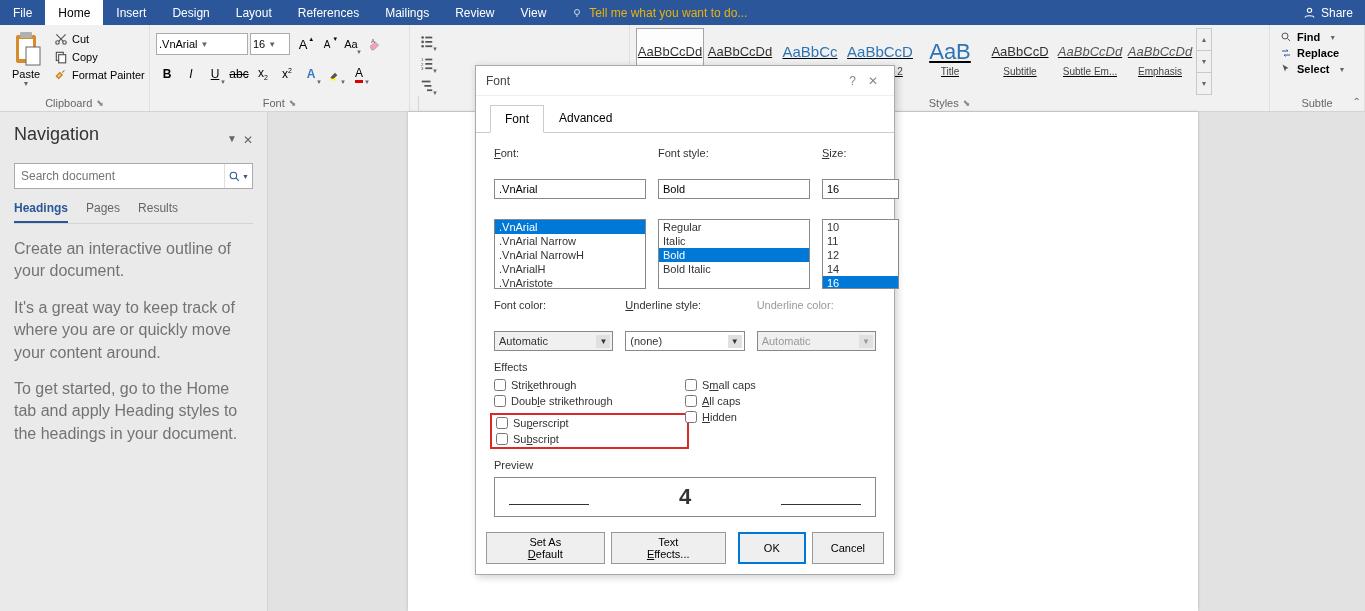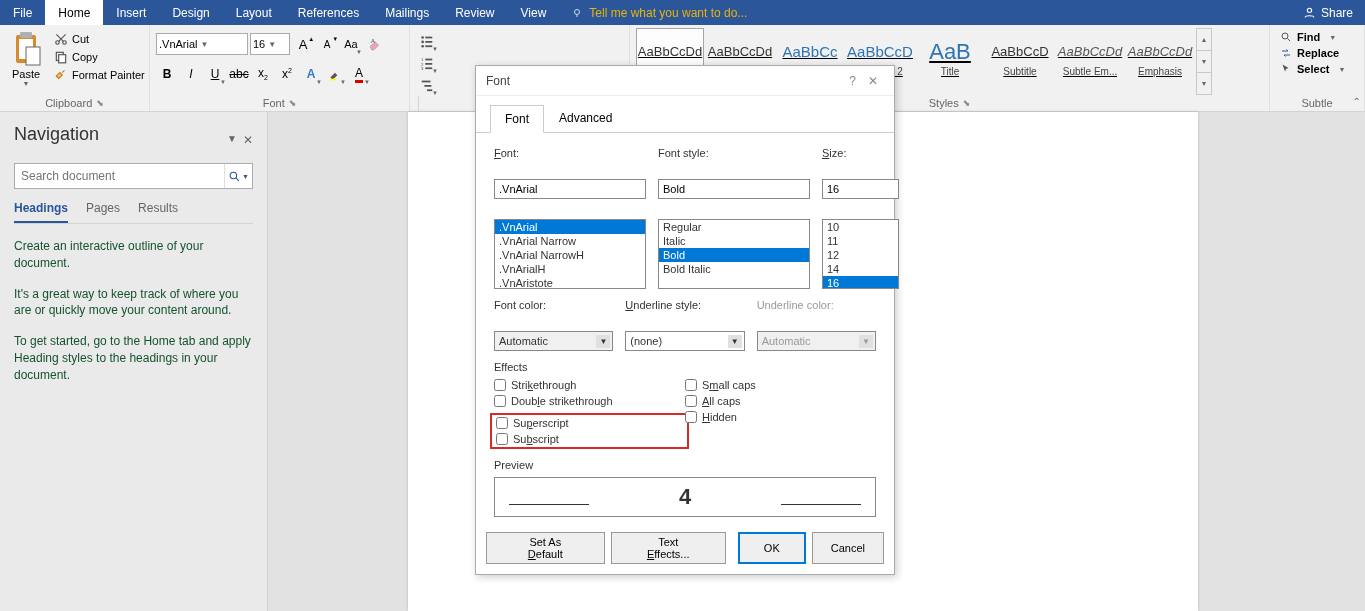--- a/index.html
+++ b/index.html
@@ -58,21 +58,21 @@
 .navpane { width:268px; background:#eaeaea; border-right:1px solid #d4d4d4; padding:12px 14px; }
 .navpane h2 { font-size:18px; font-weight:400; color:#333; margin-bottom:10px;}
 .navhead { display:flex; align-items:center; justify-content:space-between;}
 .navhead .ctl { display:flex; gap:6px; color:#666;}
 .searchbox { display:flex; border:1px solid #ababab; background:#fff; height:26px; margin:8px 0 12px 0;}
 .searchbox input { flex:1; border:none; outline:none; padding:0 6px; font-size:12px;}
 .searchbox .sb { width:28px; display:flex; align-items:center; justify-content:center; border-left:1px solid #e0e0e0; cursor:pointer; color:#2b579a;}
 .navtabs { display:flex; gap:18px; border-bottom:1px solid #d4d4d4; margin-bottom:14px;}
 .navtabs span { font-size:12px; color:#666; padding-bottom:6px; cursor:pointer;}
 .navtabs span.active { color:#2b579a; font-weight:600; border-bottom:2px solid #2b579a;}
-.navtext p { font-size:12px; color:#14532d; margin-bottom:14px; line-height:1.4; }
+.navtext p { font-size:16px; color:#737373; margin-bottom:14px; line-height:1.4; }
 
 .doc { flex:1; background:#e2e2e2; position:relative; }
 .page { position:absolute; left:140px; top:0; width:790px; height:100%; background:#fff; box-shadow:0 0 3px rgba(0,0,0,0.2);}
 
 
 .dialog { position:absolute; left:475px; top:65px; width:420px; height:510px; background:#fff; border:1px solid #aaa; box-shadow:2px 2px 8px rgba(0,0,0,0.2); z-index:100;}
 .dlgtitle { height:30px; display:flex; align-items:center; padding:0 10px; font-size:12px; color:#444; border-bottom:1px solid #eee;}
 .dlgtitle .sp { flex:1;}
 .dlgtitle .x { padding:0 6px; cursor:pointer; color:#888;}
 .dlgtabs { display:flex; padding:8px 14px 0 14px; border-bottom:1px solid #ccc;}

